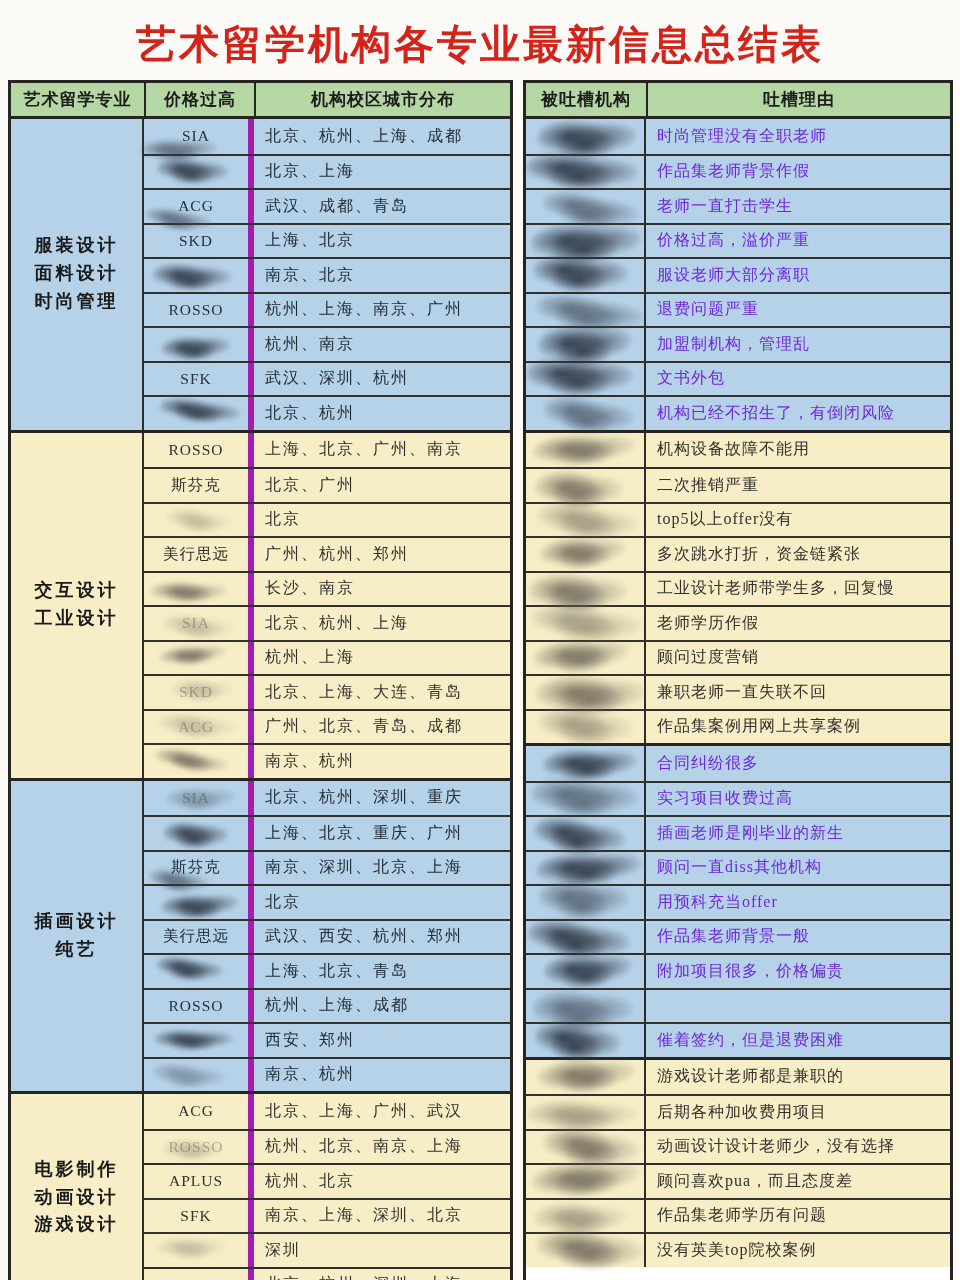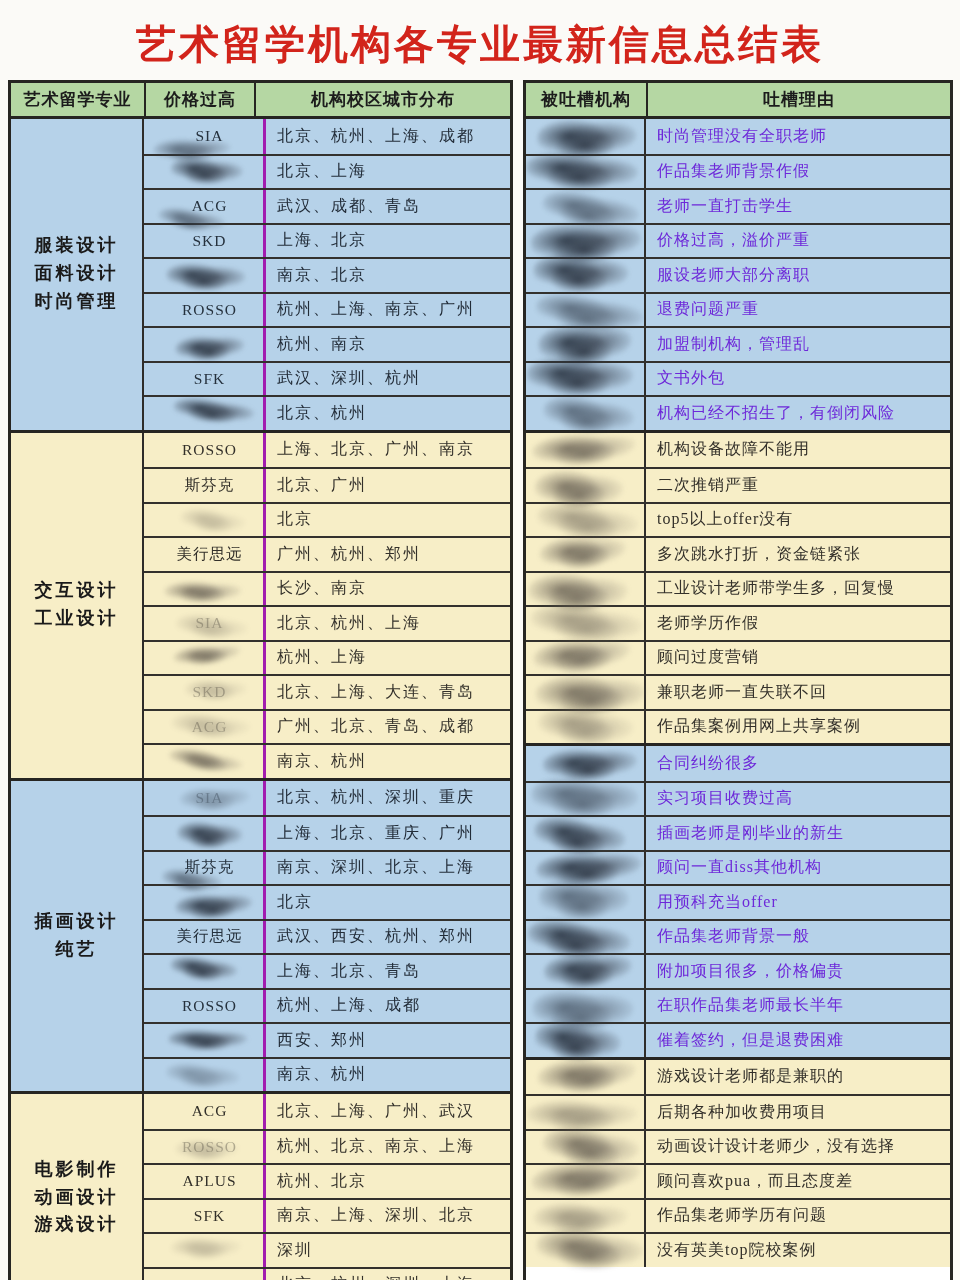--- a/index.html
+++ b/index.html
@@ -32,22 +32,22 @@
   .major{width:133px;box-sizing:border-box;border-right:2px solid #2e2c29;
     display:flex;flex-direction:column;align-items:center;justify-content:center;}
   .major-line{font-size:18px;font-weight:bold;letter-spacing:3px;color:#1a1a1a;
     line-height:1.55;font-family:"Liberation Sans", sans-serif;}
 
   .grows{flex:1;display:flex;flex-direction:column;}
   .trow{display:flex;box-sizing:border-box;height:34.5px;flex:0 0 34.5px;}
   .trow + .trow{border-top:2px solid #33312d;}
 
   .cell{box-sizing:border-box;display:flex;align-items:center;position:relative;overflow:visible;}
-  .agency{width:110px;justify-content:center;border-right:3px solid #a21caf;
-    font-family:"Liberation Serif", serif;font-size:15.5px;color:#25313d;letter-spacing:1px;margin-left:12px;}
+  .agency{width:110px;justify-content:center;border-right:6px solid #a21caf;
+    font-family:"Liberation Serif", serif;font-size:15.5px;color:#25313d;letter-spacing:1px;}
   .cities{flex:1;padding-left:11px;font-family:"Liberation Serif", serif;
     font-size:16px;color:#222c38;letter-spacing:2px;white-space:nowrap;}
   .censored{width:120px;justify-content:center;border-right:2px solid #2e2c29;}
   .reason{flex:1;padding-left:11px;font-family:"Liberation Serif", serif;
     font-size:16px;color:#6d28d9;letter-spacing:1px;white-space:nowrap;}
   .theme-cream .cities,.theme-cream .reason,.theme-cream .agency{color:#33302a;}
 
   .ghost{opacity:.35;}
 
   
@@ -489,21 +489,20 @@
             <div class="trow">
               <div class="cell censored">
                 <div class="blob slate" style="width: 88px; height: 36px; left: calc(50% + 3px); top: calc(50% - 2px); transform: translate(-50%, -50%) rotate(-6deg);"></div>
               </div>
               <div class="cell reason">附加项目很多，价格偏贵</div>
             </div>
             <div class="trow">
               <div class="cell censored">
                 <div class="blob slate mid" style="width: 101px; height: 43px; left: calc(50% - 2px); top: calc(50% + 3px); transform: translate(-50%, -50%) rotate(-1deg);"></div>
               </div>
-              <div class="cell reason">在职作品集老师最长半年</div>
             </div>
             <div class="trow">
               <div class="cell censored">
                 <div class="blob slate" style="width: 86px; height: 40px; left: calc(50% - 7px); top: calc(50% + 0px); transform: translate(-50%, -50%) rotate(4deg);"></div>
               </div>
               <div class="cell reason">催着签约，但是退费困难</div>
             </div>
           </div>
         </div>
         <div class="group theme-cream">

